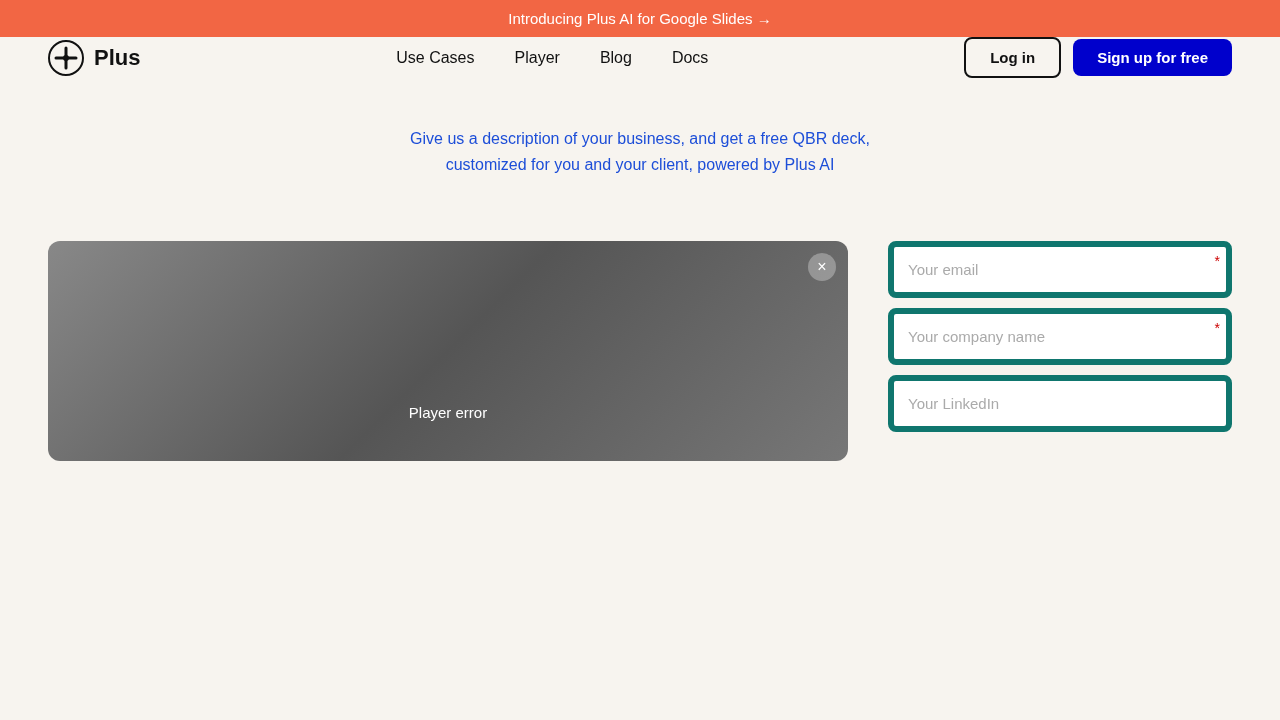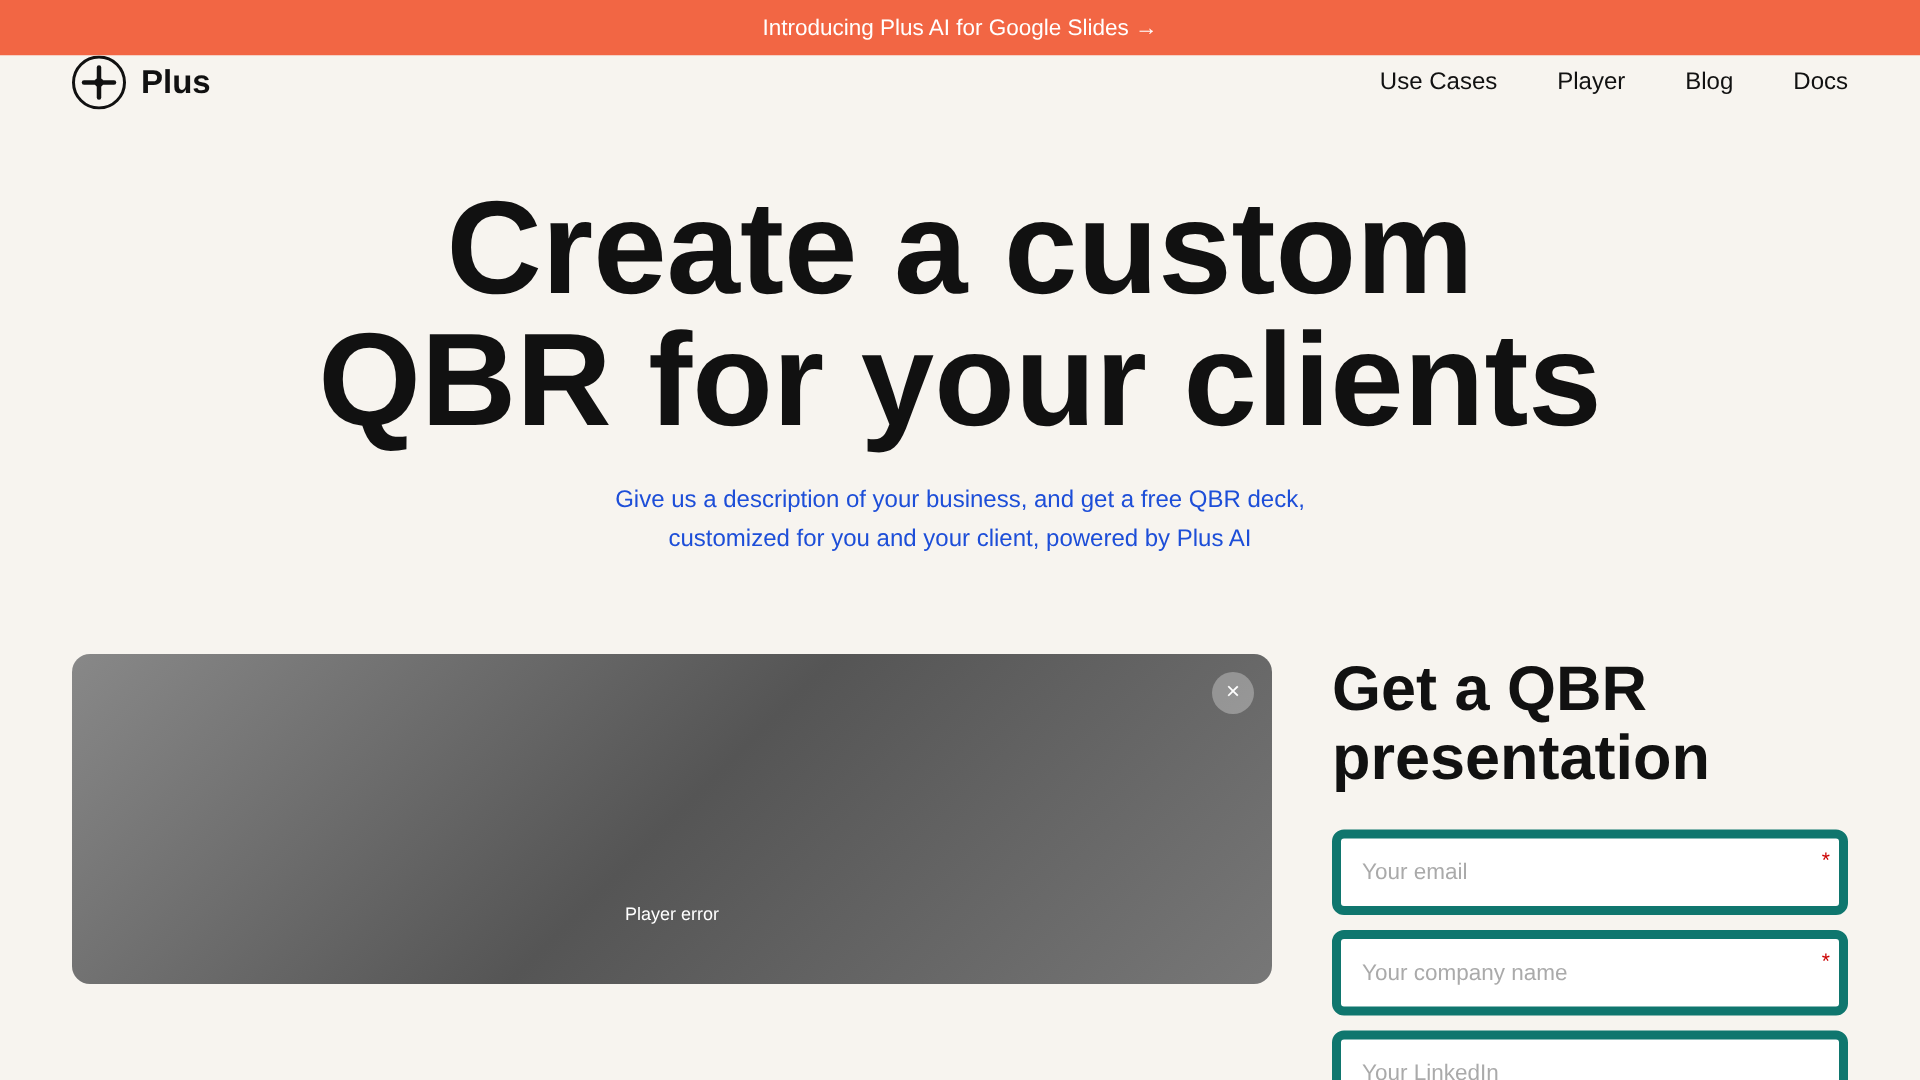--- a/index.html
+++ b/index.html
@@ -130,21 +130,21 @@
       background: linear-gradient(135deg, #888 0%, #555 50%, #777 100%);
       border-radius: 12px;
       position: relative;
       display: flex;
       align-items: center;
       justify-content: center;
     }
 
     #player-error-text {
       color: #fff;
-      font-size: 12px;
+      font-size: 15px;
       font-weight: 500;
       position: absolute;
       bottom: 40px;
       left: 50%;
       transform: translateX(-50%);
       white-space: nowrap;
       margin-top: 26px;
     }
 
     #close-btn {
@@ -224,40 +224,42 @@
     <span id="logo-text">Plus</span>
   </div>
 
   <div id="nav-links">
     <a class="nav-link">Use Cases</a>
     <a class="nav-link">Player</a>
     <a class="nav-link">Blog</a>
     <a class="nav-link">Docs</a>
   </div>
 
+  <div id="nav-actions">
+    <button id="login-btn">Log in</button>
+    <button id="signup-btn">Sign up for free</button>
+  </div>
 </nav>
 
 <section id="hero">
-  <h1 id="hero-title">Create a custom QBR for your clients</h1>
   <p id="hero-subtitle">
     Give us a description of your business, and get a free QBR deck,<br>customized for you and your client, powered by Plus AI
   </p>
 </section>
 
 <div id="main-content">
 
   <div id="video-area">
     <div id="close-btn">
       <span>×</span>
     </div>
     <span id="player-error-text">Player error</span>
   </div>
 
   <div id="form-panel">
-    <h2 id="form-title">Get a QBR presentation</h2>
 
     <div class="form-field-wrapper">
       <input class="form-input" type="email" placeholder="Your email" style="">
       <span class="required-star">*</span>
     </div>
 
     <div class="form-field-wrapper">
       <input class="form-input" type="text" placeholder="Your company name" style="">
       <span class="required-star">*</span>
     </div>

